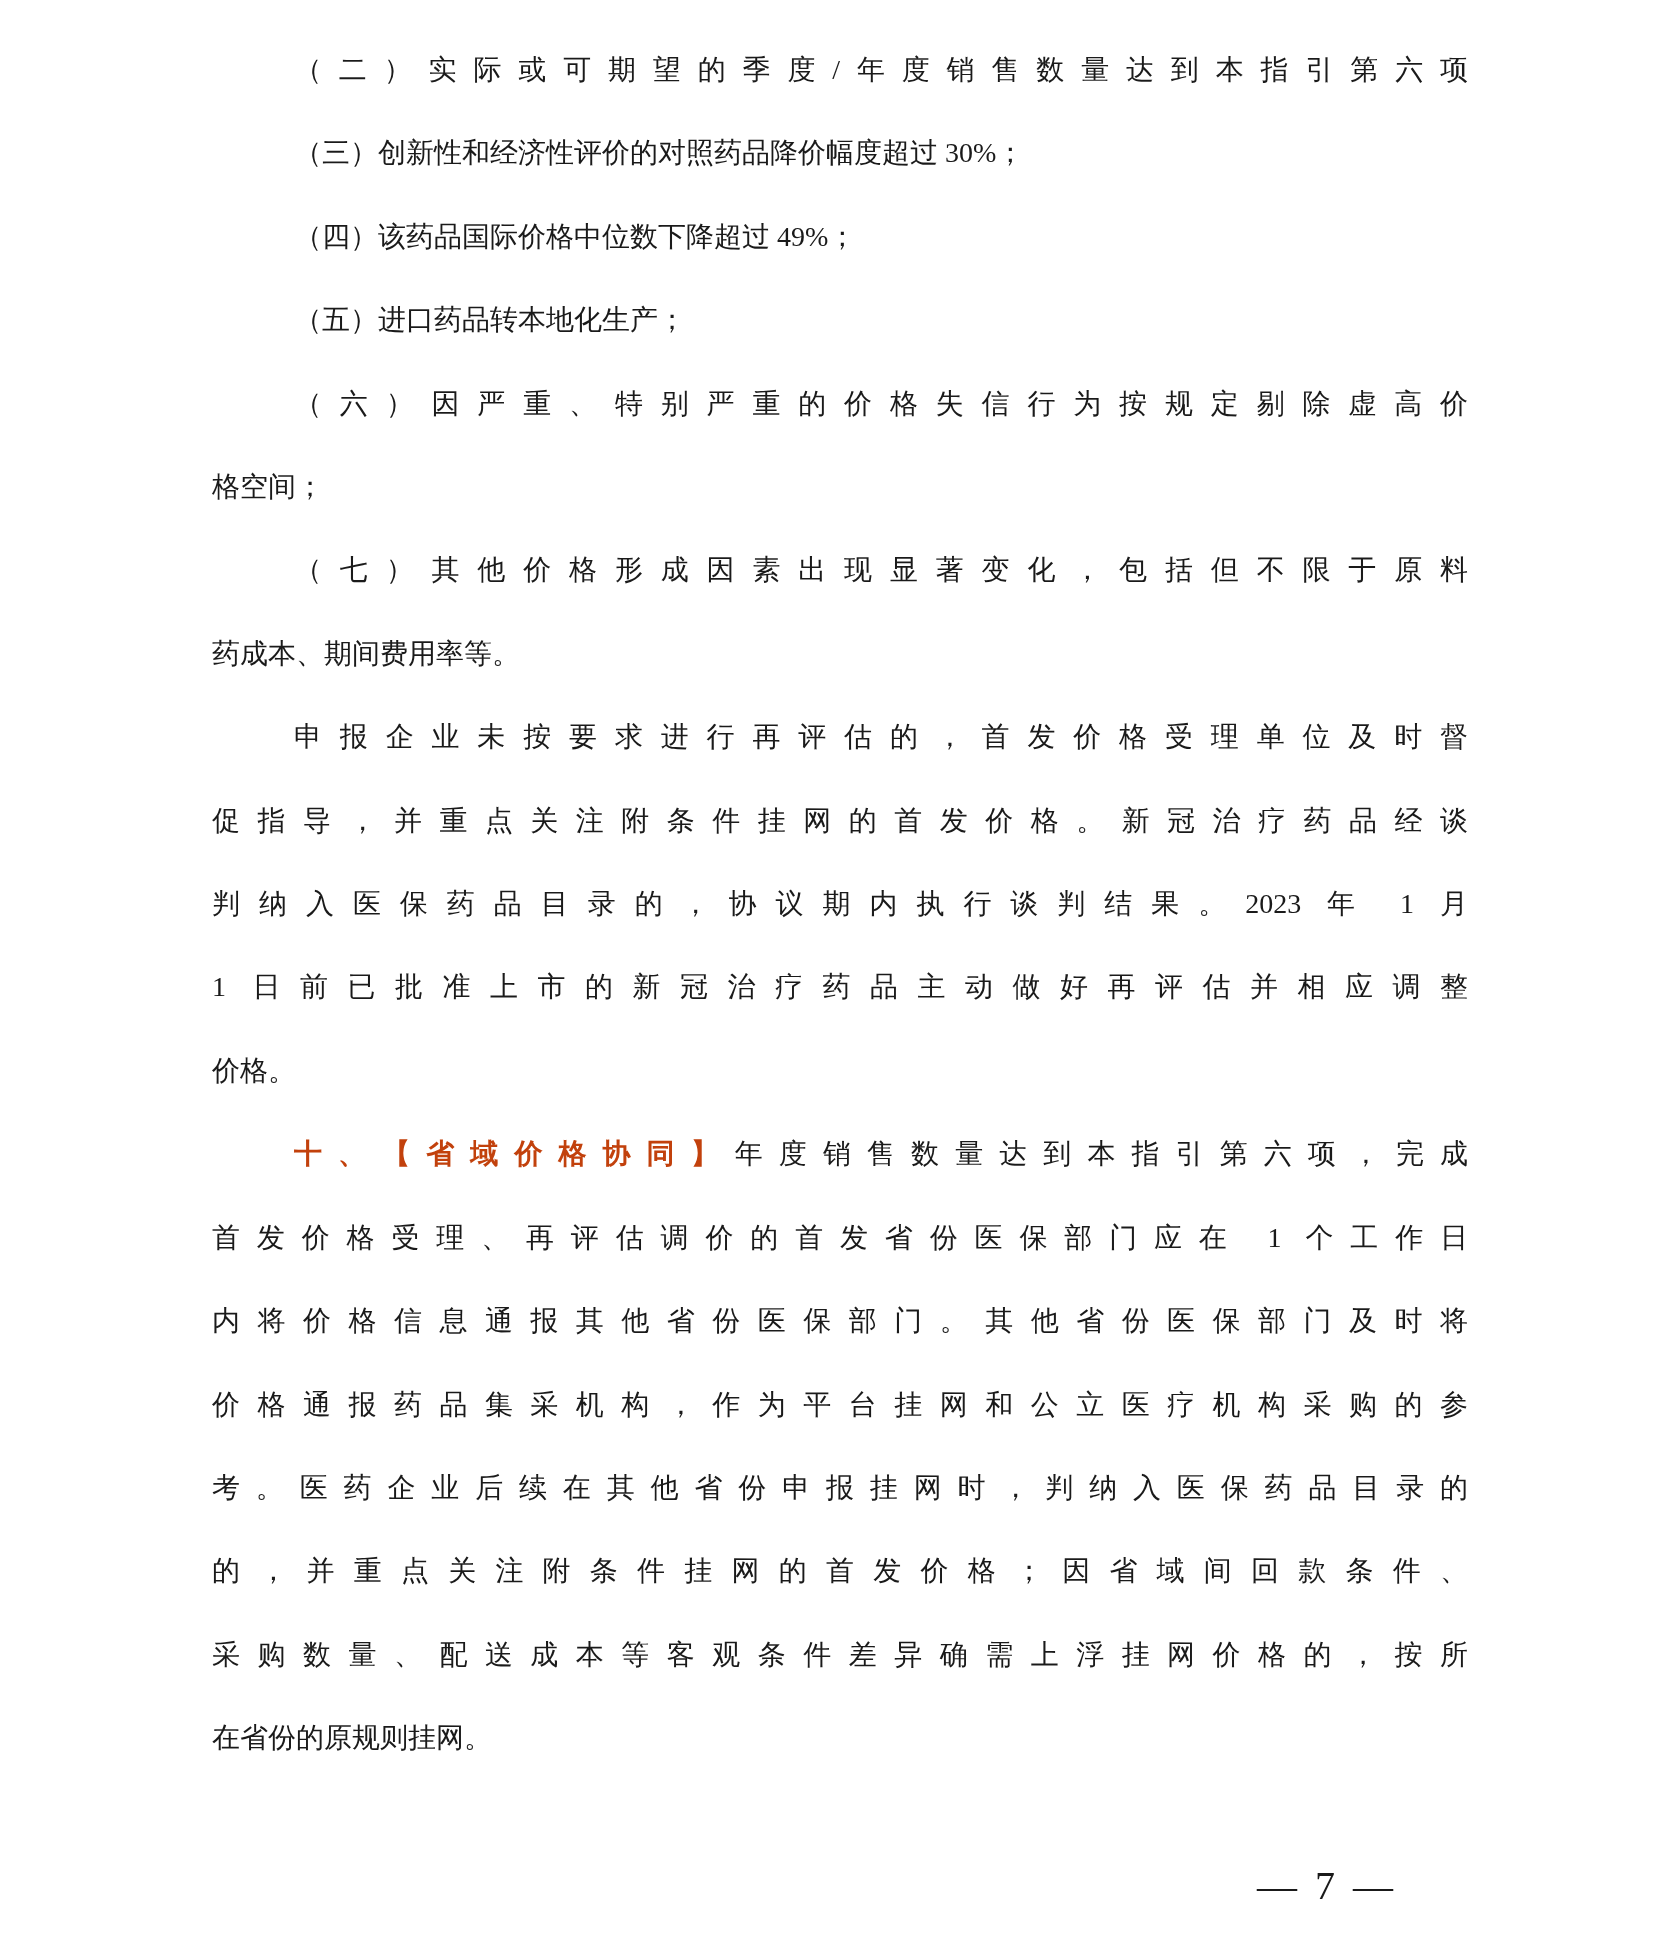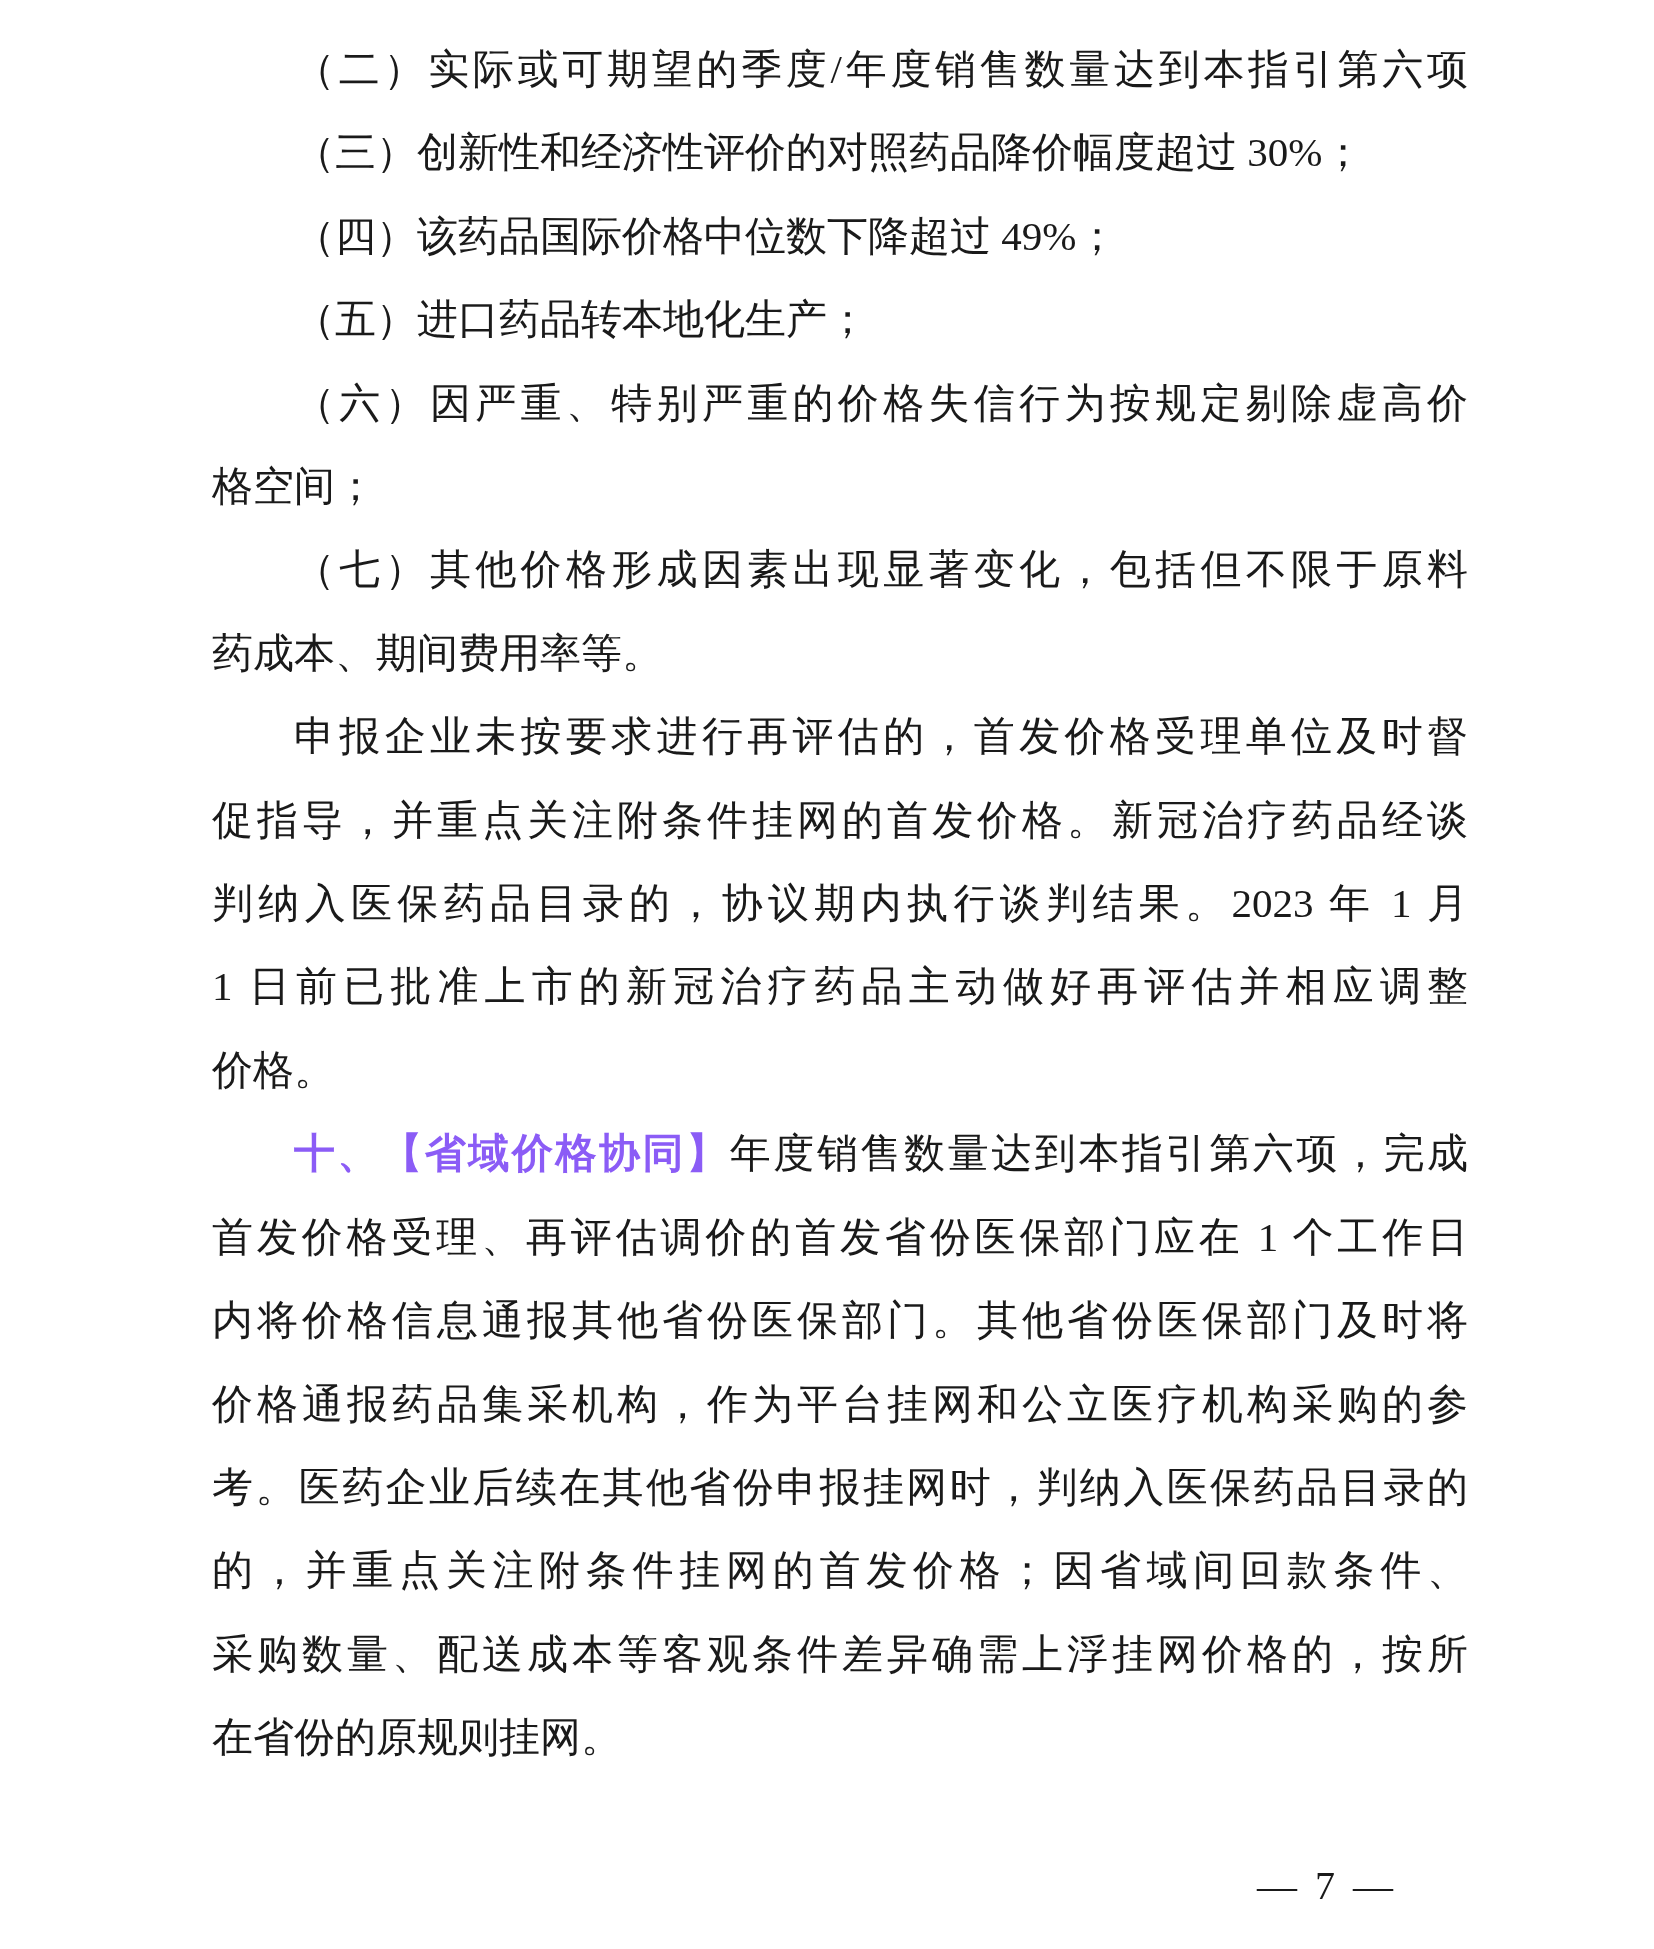--- a/index.html
+++ b/index.html
@@ -12,38 +12,38 @@
     color: #1a1a1a;
     overflow: hidden;
   }
   .textblock {
     position: absolute;
     top: 28px;
     left: 212px;
     width: 1256px;
   }
   .line {
-    font-size: 41px;
+    font-size: 28px;
     line-height: 83.4px;
     text-align: left;
     text-align-last: left;
     white-space: normal;
   }
   .line.justify {
     text-align: justify;
     text-align-last: justify;
     text-justify: inter-ideograph;
   }
   .line.indent {
     padding-left: 82px; 
   }
   .bold-lead {
     font-family: Liberation Sans, sans-serif;
     font-weight: 700;
-    color: #8b5cf6;
+    color: #c2410c;
   }
   .page-number {
     position: absolute;
     top: 1856px;
     right: 257px;
     font-size: 40px;
     line-height: 60px;
     color: #1a1a1a;
     letter-spacing: 4px;
   }

